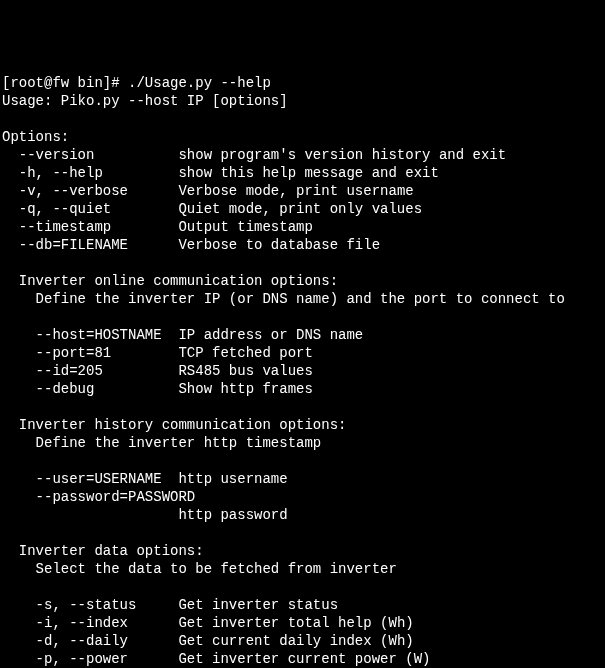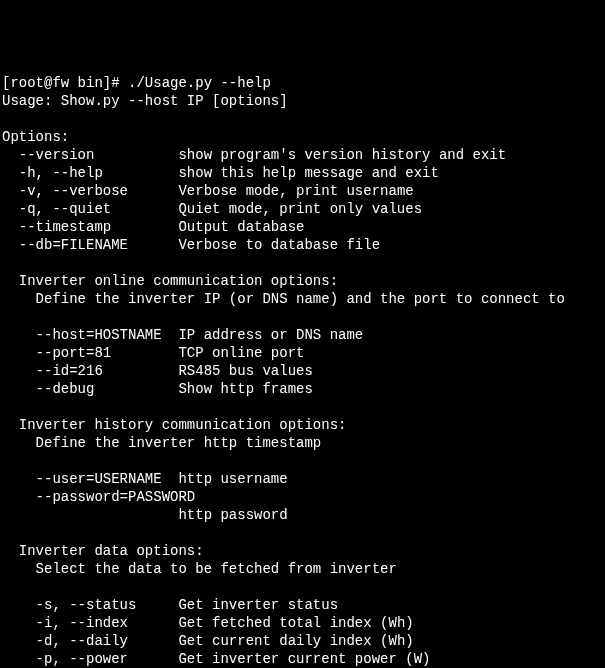--- a/index.html
+++ b/index.html
@@ -19,50 +19,50 @@
       white-space: pre;
       overflow: hidden;
     }
   </style>
 </head>
 <body>
 
 
 
 <div><span><span>[root@fw bin]# </span></span><span>./Usage.py --help</span>
-<span>Usage: Show.py --host IP [options]</span>
+<span>Usage: Piko.py --host IP [options]</span>
 
 <span>Options:</span>
 <span><span>  --version</span><span>          show program's version history and exit</span></span>
 <span><span>  -h, --help</span><span>         show this help message and exit</span></span>
 <span><span>  -v, --verbose</span><span>      Verbose mode, print username</span></span>
 <span><span>  -q, --quiet</span><span>        Quiet mode, print only values</span></span>
-<span><span>  --timestamp</span><span>        Output database</span></span>
+<span><span>  --timestamp</span><span>        Output timestamp</span></span>
 <span><span>  --db=FILENAME</span><span>      Verbose to database file</span></span>
 
 <span>  Inverter online communication options:</span>
 <span>    Define the inverter IP (or DNS name) and the port to connect to</span>
 
 <span><span>    --host=HOSTNAME</span><span>  IP address or DNS name</span></span>
-<span><span>    --port=81</span><span>        TCP online port</span></span>
-<span><span>    --id=216</span><span>         RS485 bus values</span></span>
+<span><span>    --port=81</span><span>        TCP fetched port</span></span>
+<span><span>    --id=205</span><span>         RS485 bus values</span></span>
 <span><span>    --debug</span><span>          Show http frames</span></span>
 
 <span>  Inverter history communication options:</span>
 <span>    Define the inverter http timestamp</span>
 
 <span><span>    --user=USERNAME</span><span>  http username</span></span>
 <span><span>    --password=PASSWORD</span><span></span></span>
 <span><span></span><span>                     http password</span></span>
 
 <span>  Inverter data options:</span>
 <span>    Select the data to be fetched from inverter</span>
 
 <span><span>    -s, --status</span><span>     Get inverter status</span></span>
-<span><span>    -i, --index</span><span>      Get fetched total index (Wh)</span></span>
+<span><span>    -i, --index</span><span>      Get inverter total help (Wh)</span></span>
 <span><span>    -d, --daily</span><span>      Get current daily index (Wh)</span></span>
 <span><span>    -p, --power</span><span>      Get inverter current power (W)</span></span>
 
 
 
   </div>
 
 
 
 

